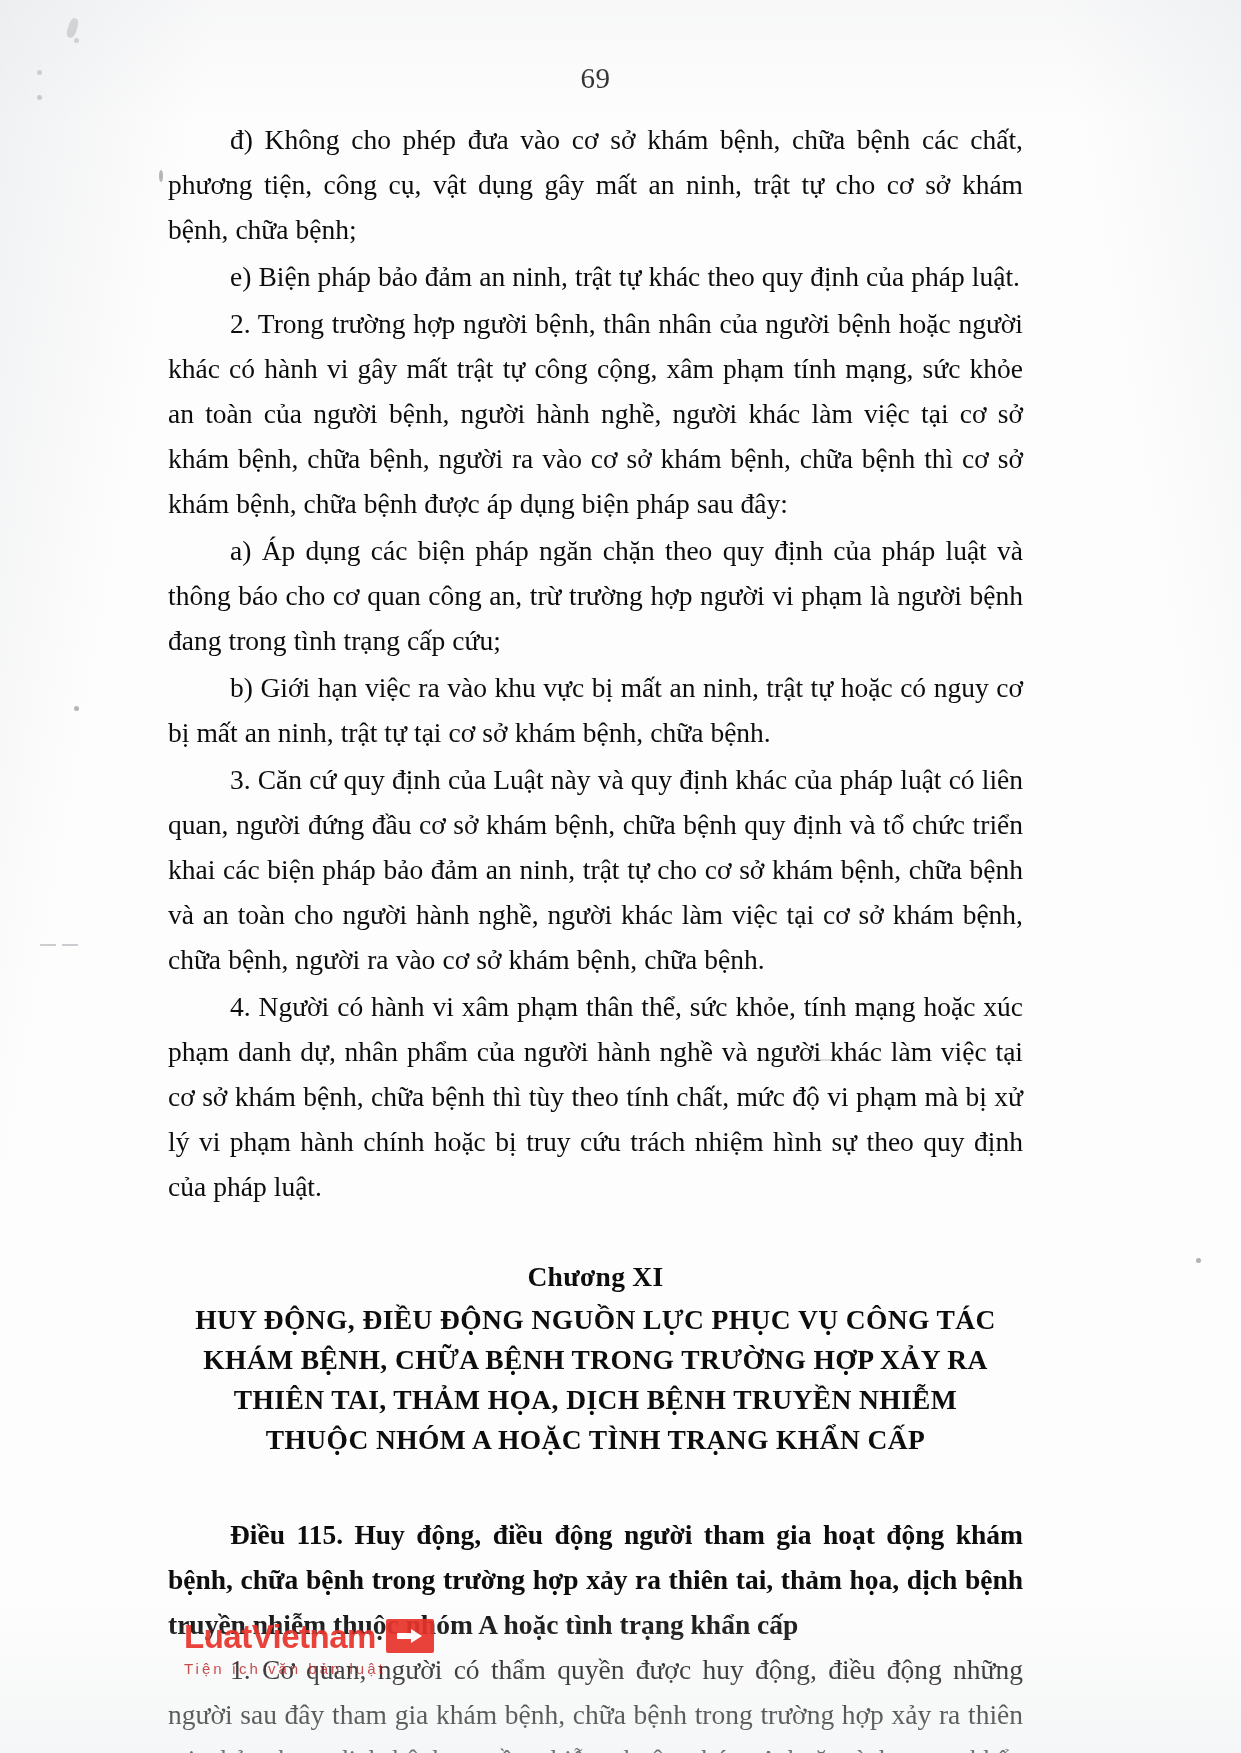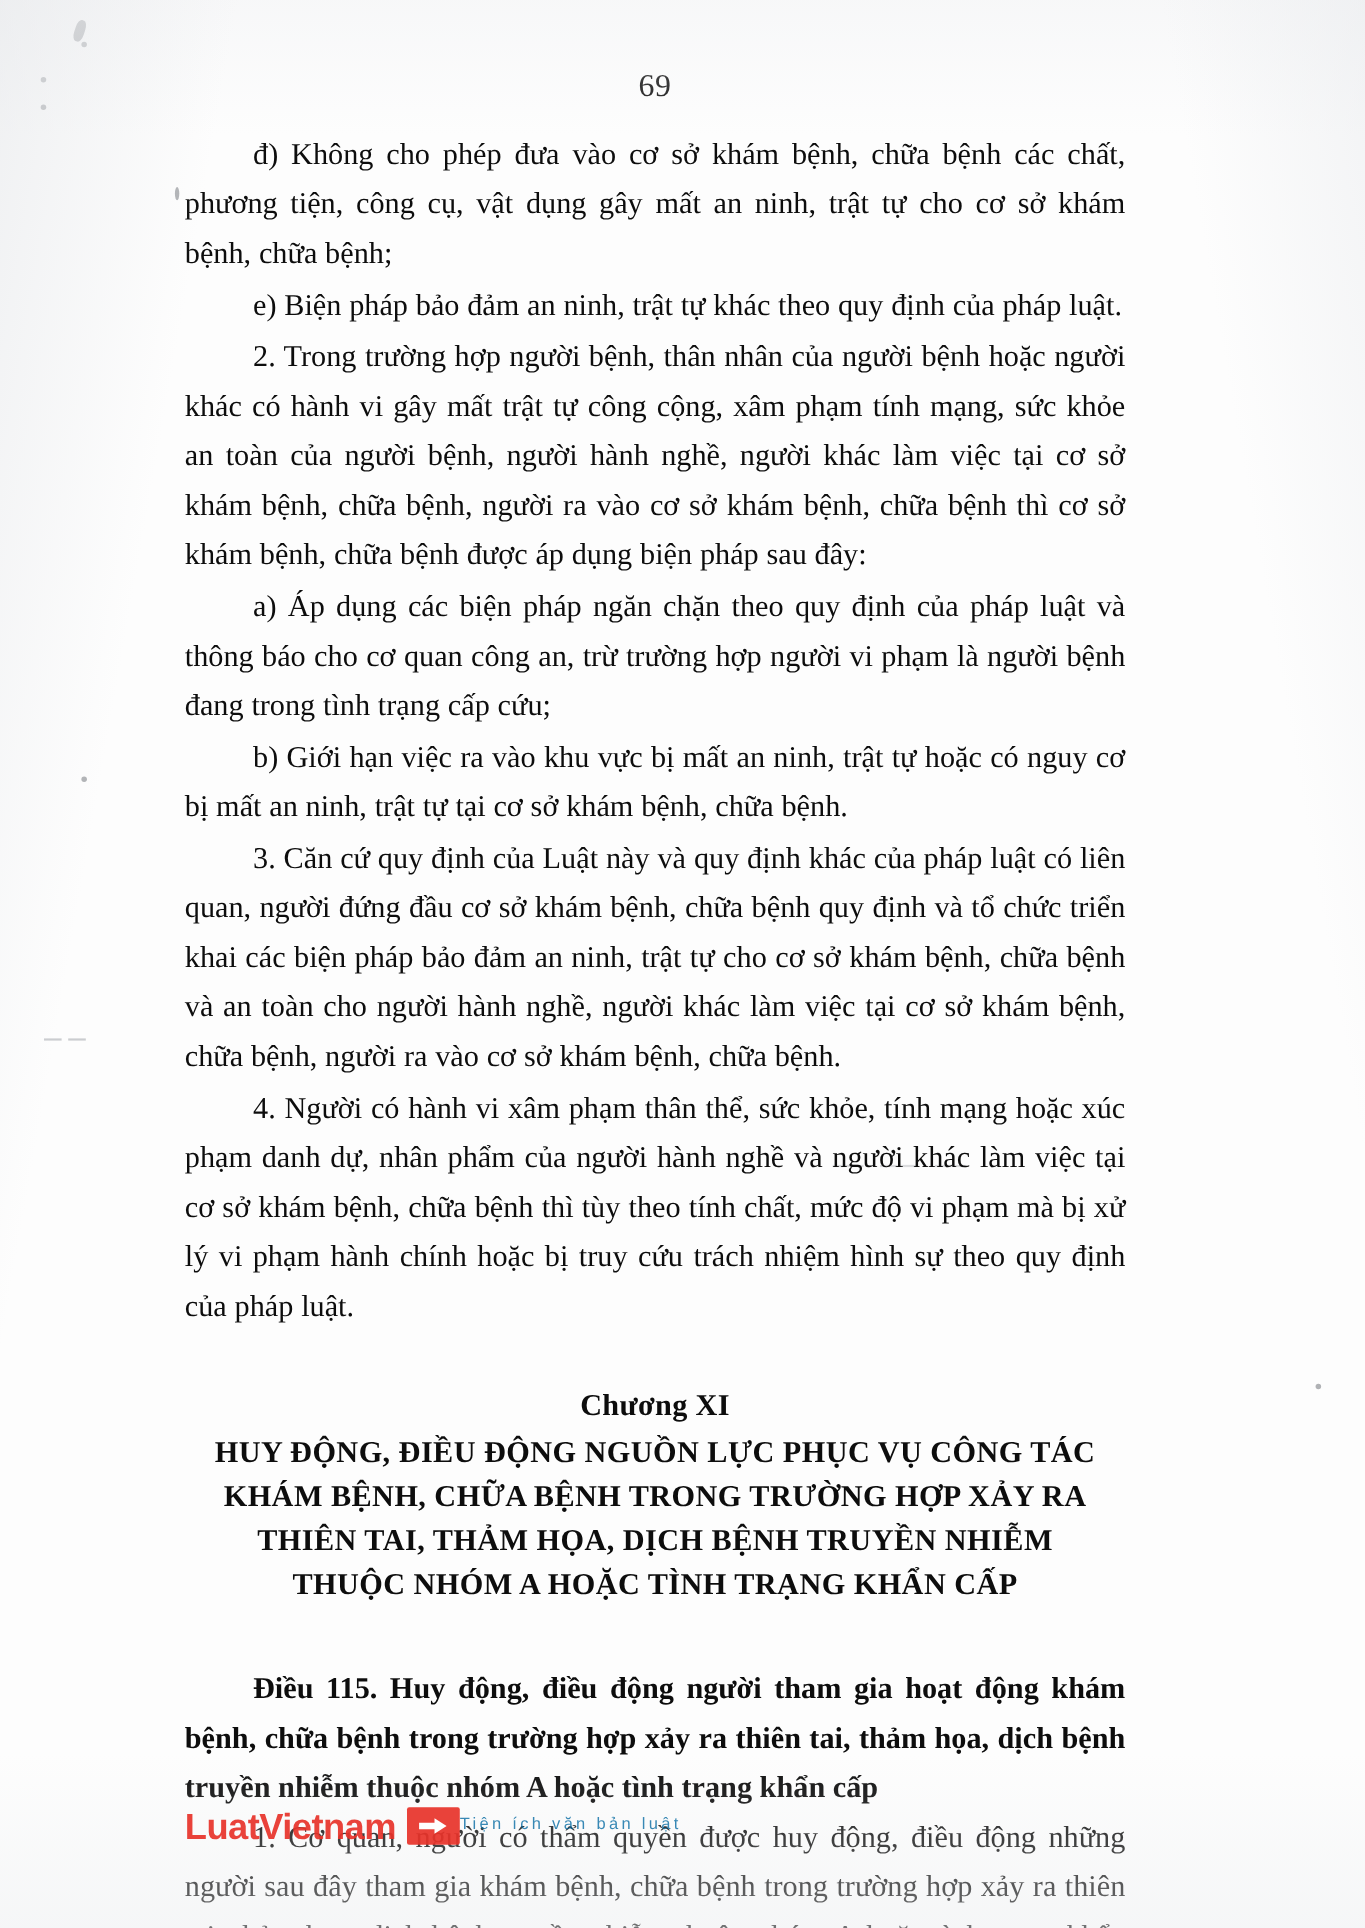--- a/index.html
+++ b/index.html
@@ -85,25 +85,25 @@
     text-align: justify;
     text-indent: 62px;
     color: #0d0d0d;
   }
   .after-heading {
     margin-top: 16px;
   }
   
   .watermark {
     position: absolute;
-    left: 168px;
+    left: 184px;
     bottom: 76px;
     z-index: 4;
     display: flex;
-    flex-direction: row;
+    flex-direction: column;
     align-items: flex-start;
     opacity: 0.92;
   }
   .wm-row {
     display: flex;
     align-items: center;
     gap: 10px;
   }
   .wm-name {
     font-family: "Liberation Sans", sans-serif;
@@ -119,21 +119,21 @@
     background: #e8332a;
     display: flex;
     align-items: center;
     justify-content: center;
     border-radius: 2px;
   }
   .wm-badge svg { display: block; }
   .wm-tag {
     font-family: "Liberation Sans", sans-serif;
     font-size: 15px;
-    color: #0369a1;
+    color: #b91c1c;
     letter-spacing: 3px;
     margin-top: 7px;
     opacity: 0.85;
   }
   
   .speck {
     position: absolute;
     background: #8e9296;
     border-radius: 50%;
     z-index: 1;

